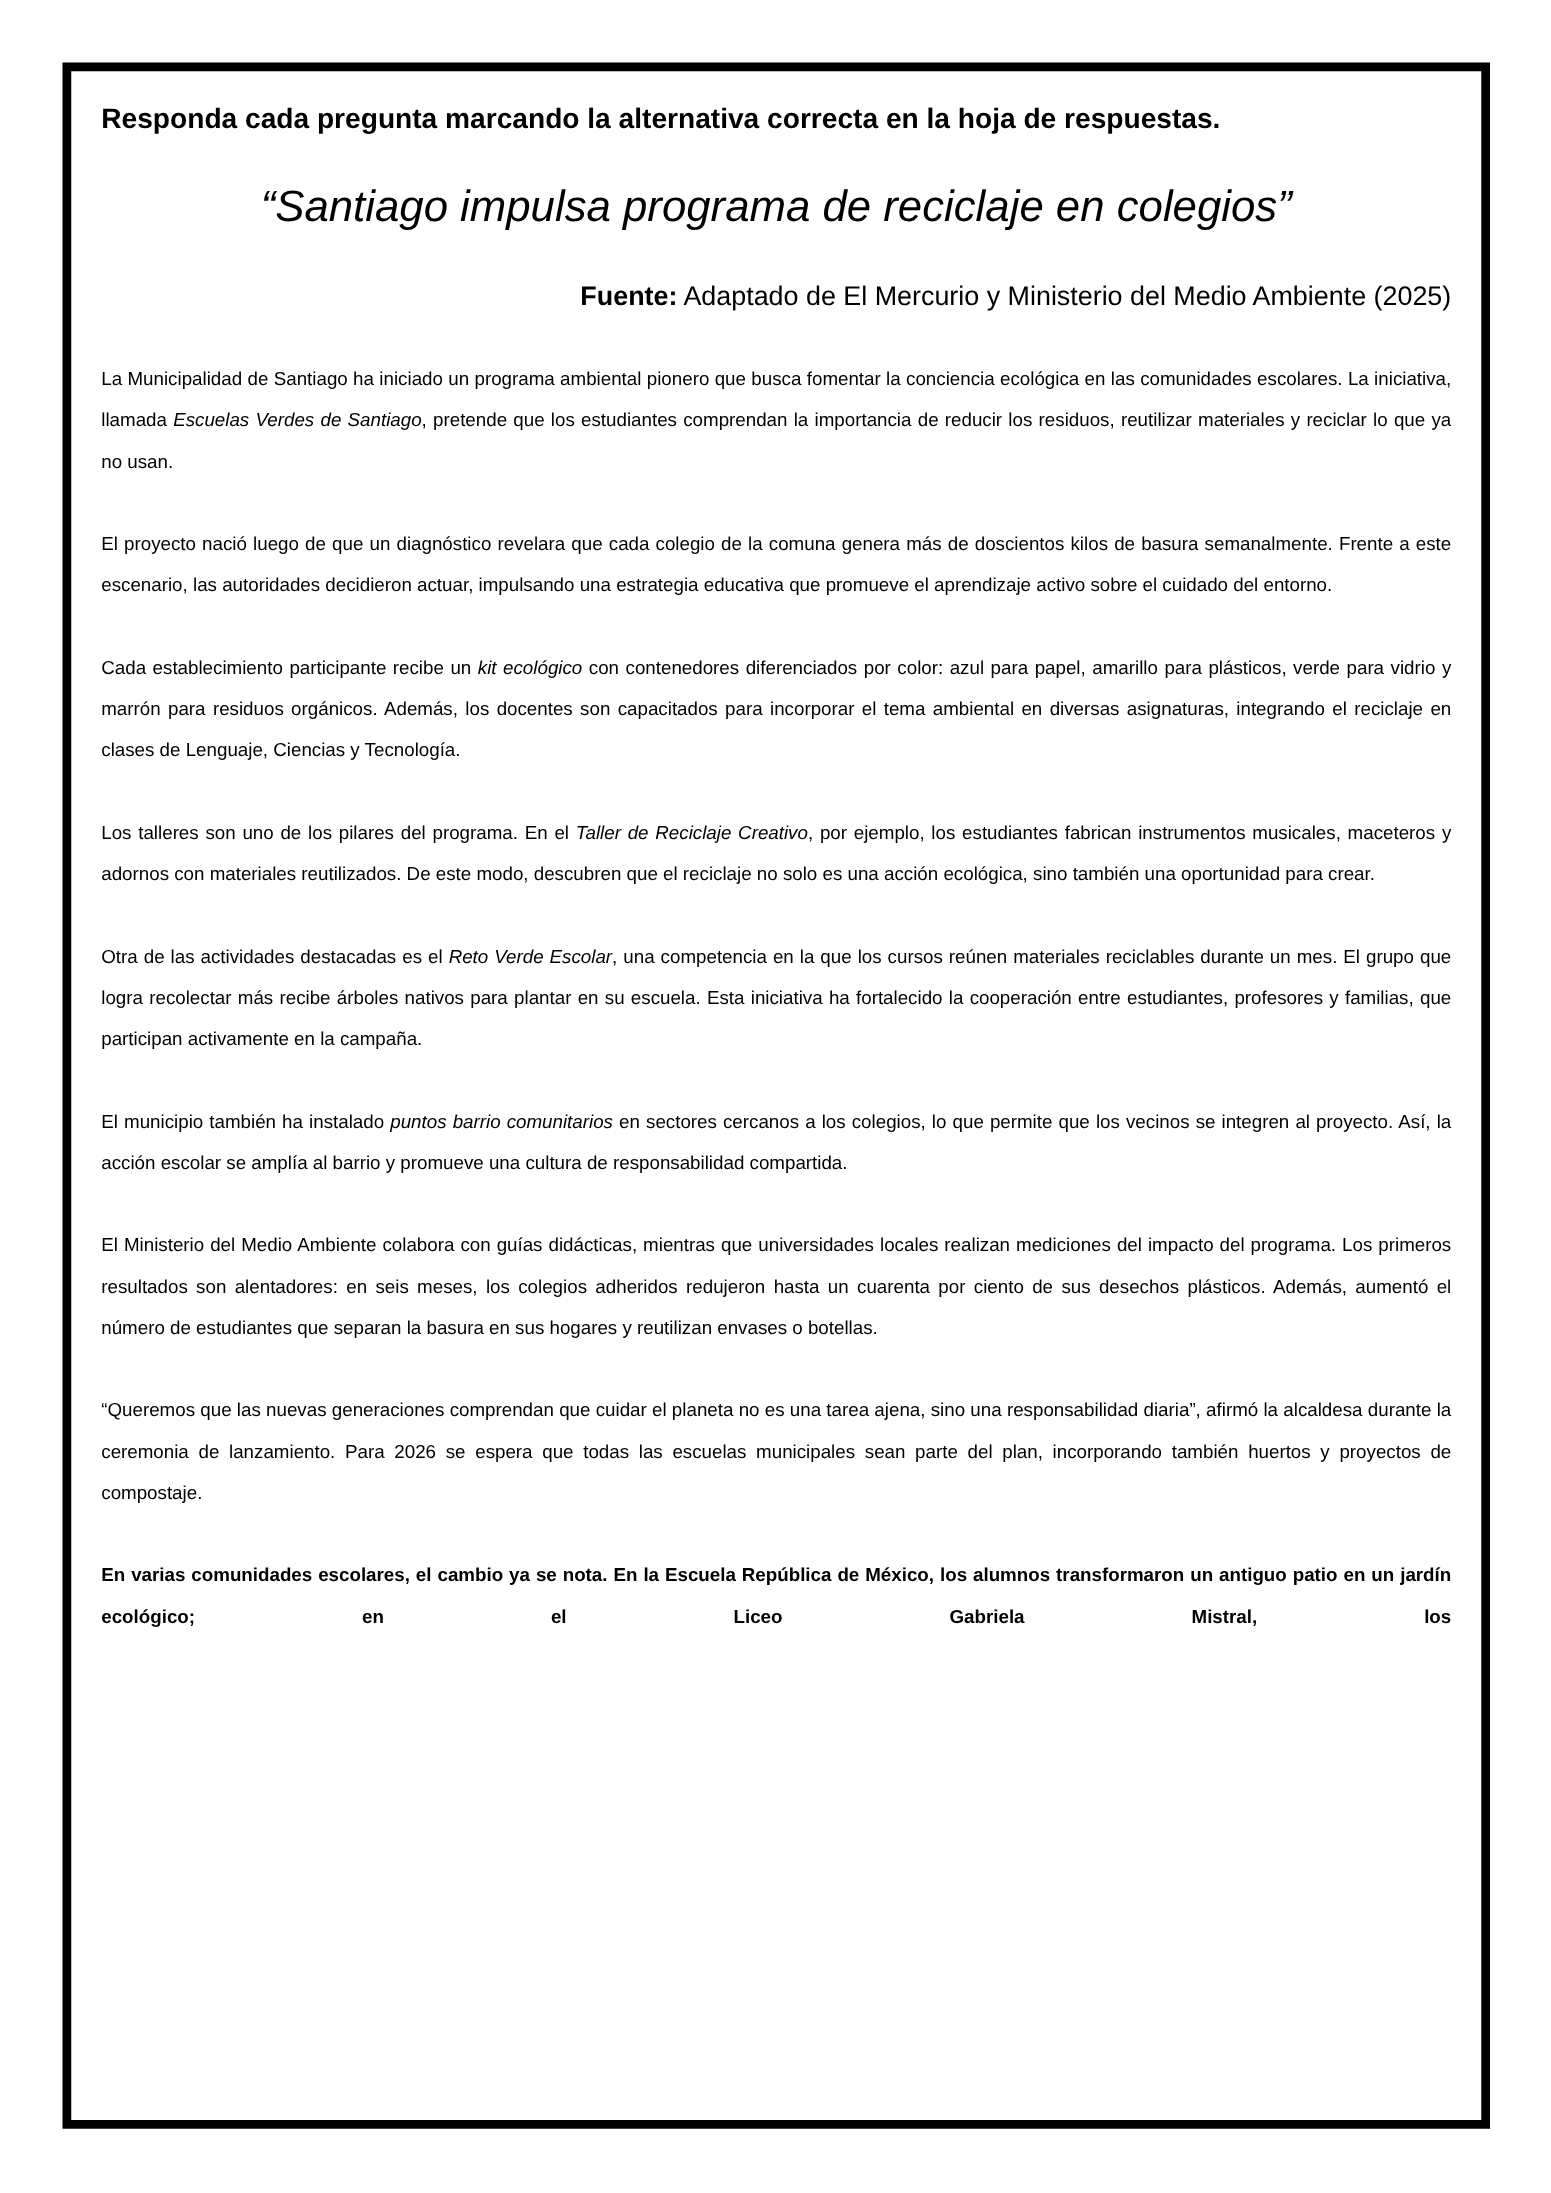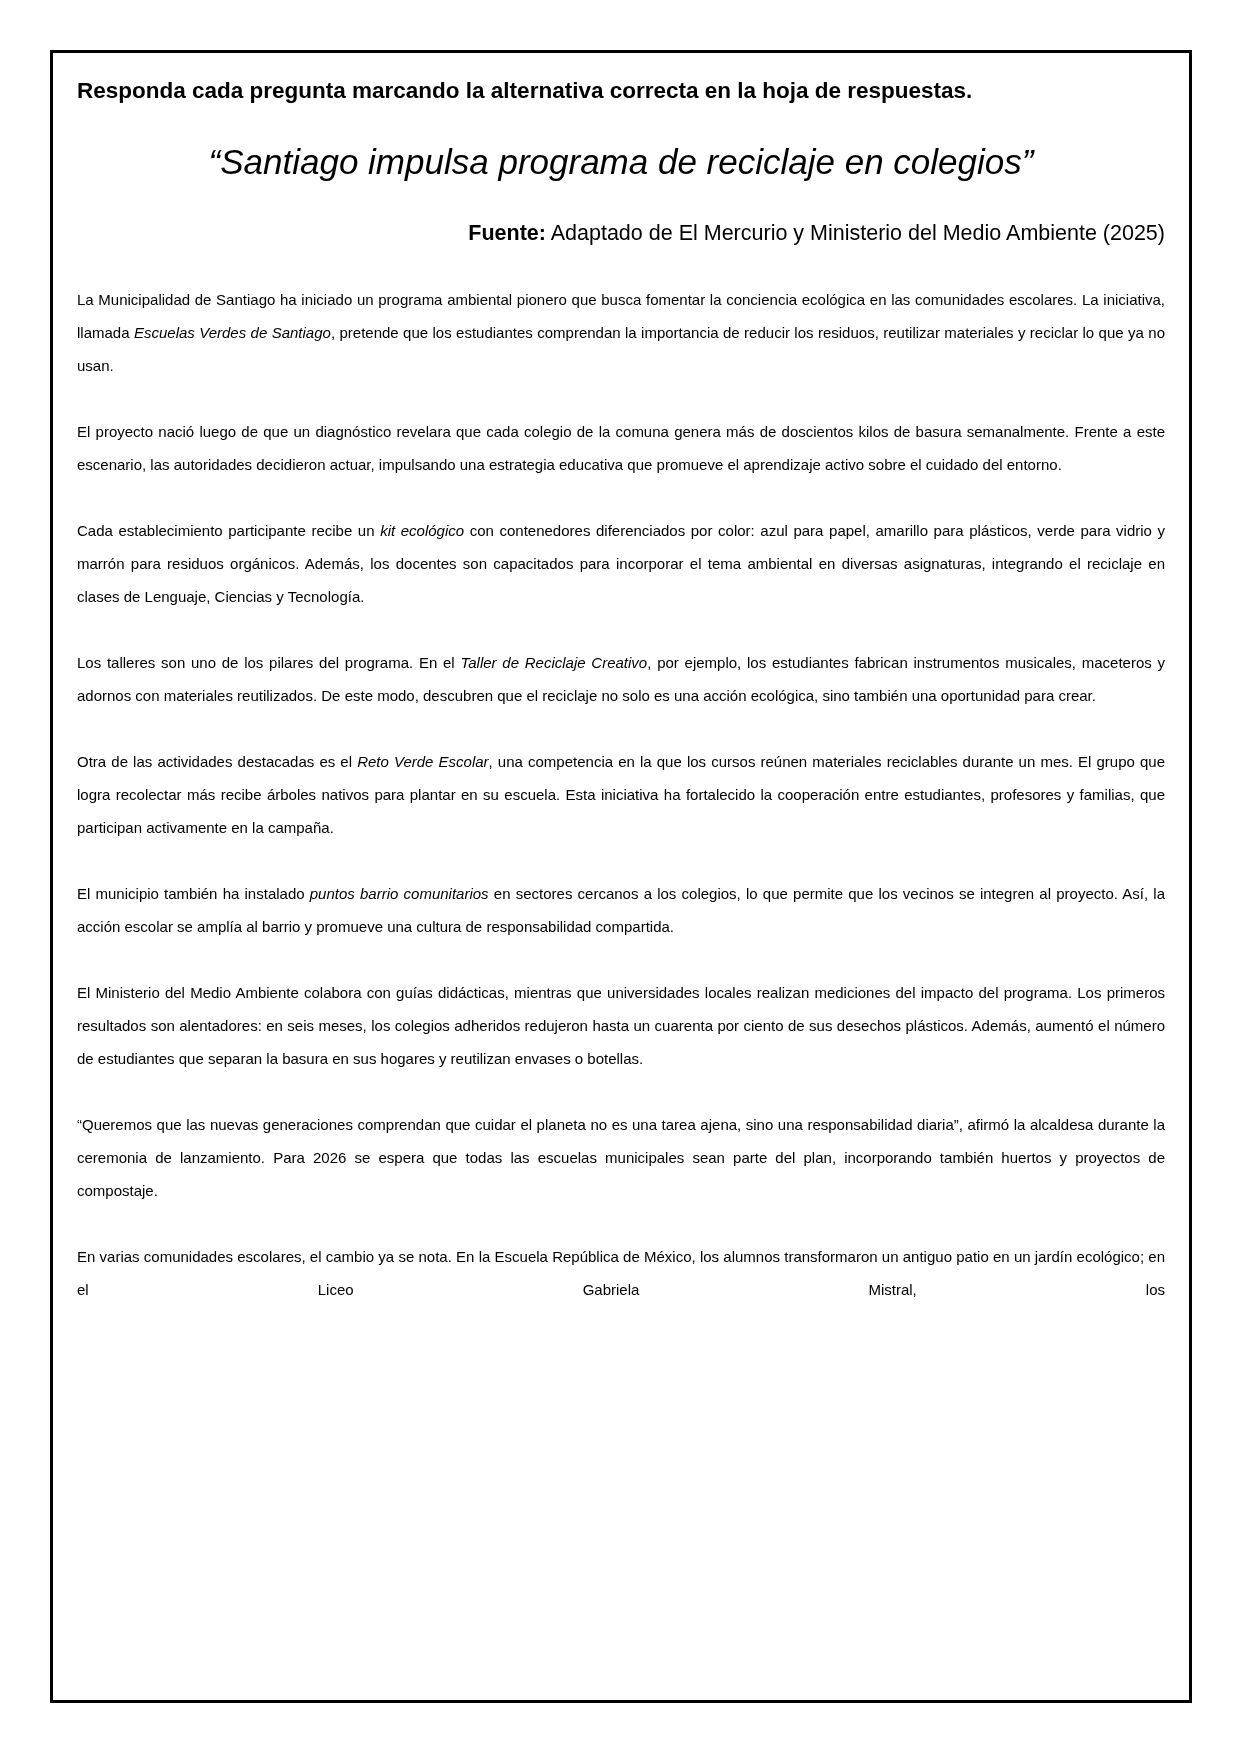--- a/index.html
+++ b/index.html
@@ -16,21 +16,21 @@
     color: #000000;
   }
   .page {
     position: absolute;
     left: 50px;
     top: 50px;
     width: 1142px;
     height: 1653px;
     box-sizing: border-box;
     background: #ffffff;
-    border: 3px solid #000000;
+    border: 7px solid #000000;
     padding: 21px 24px;
     overflow: hidden;
   }
   .instruction {
     margin: 0 0 33px 0;
     font-size: 22.5px;
     line-height: 33px;
     font-weight: bold;
     text-align: left;
   }
@@ -56,20 +56,21 @@
     font-size: 15px;
     line-height: 33px;
     text-align: justify;
   }
   .para em {
     font-style: italic;
   }
   .para.cut {
     text-align-last: justify;
     margin-bottom: 0;
+    font-weight: bold;
   }
 </style>
 </head>
 <body>
 
 <div class="page">
   <p class="instruction">Responda cada pregunta marcando la alternativa correcta en la hoja de respuestas.</p>
 
   <h1 class="title">“Santiago impulsa programa de reciclaje en colegios”</h1>
 

